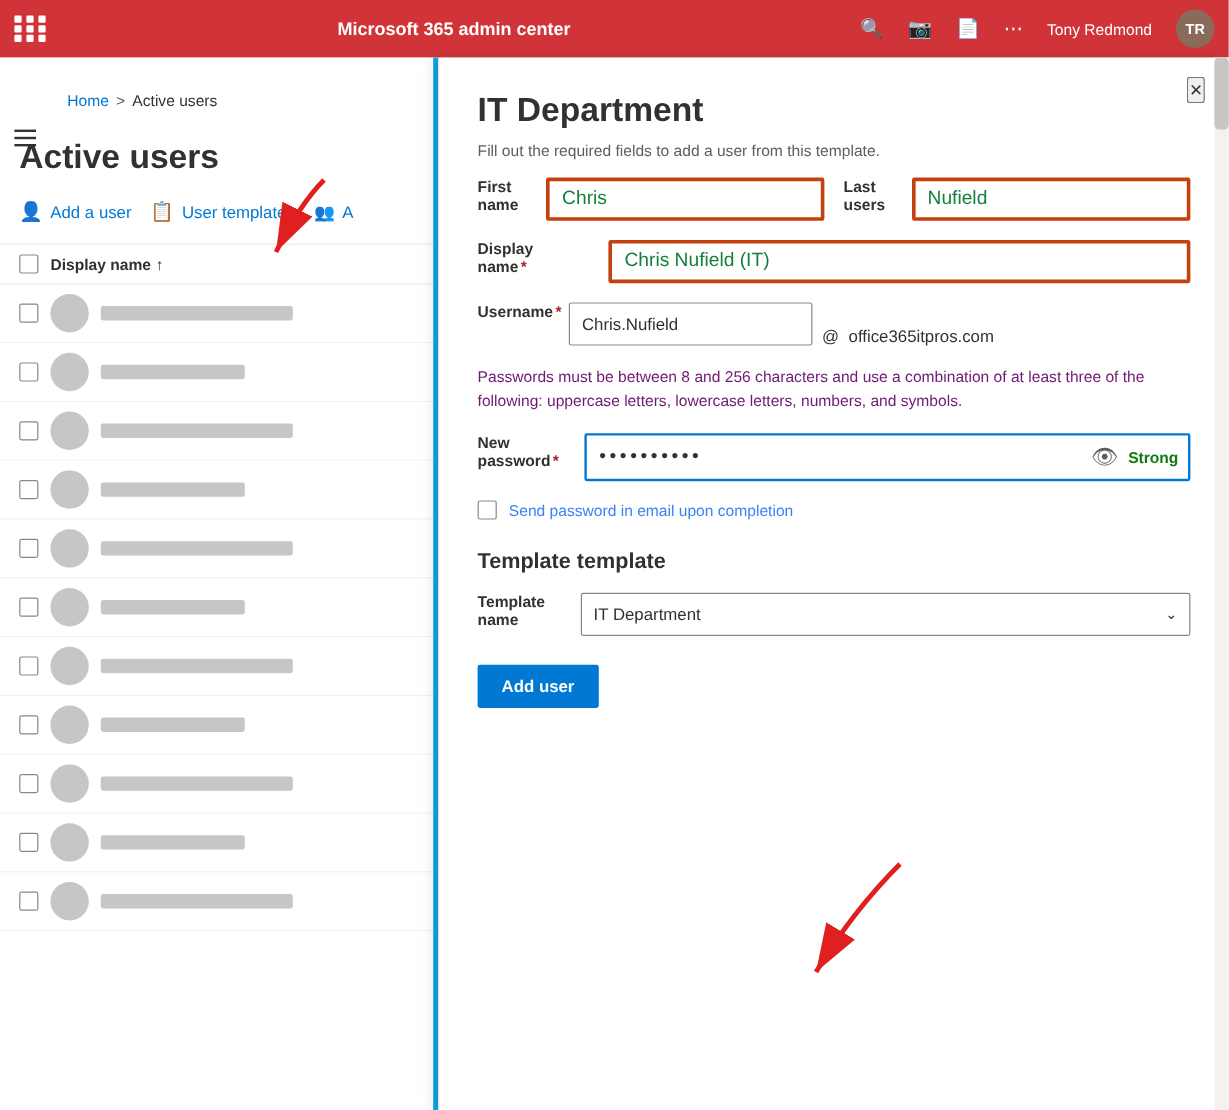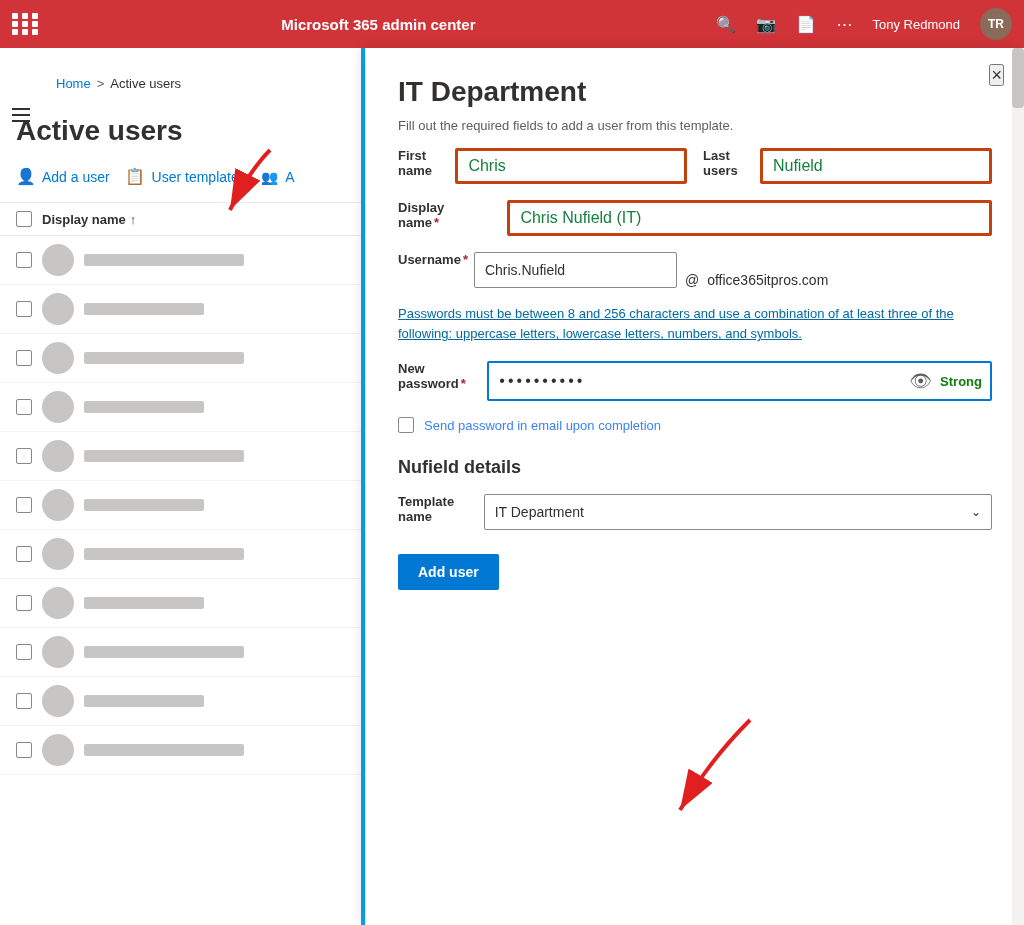--- a/index.html
+++ b/index.html
@@ -198,24 +198,23 @@
       color: #323130;
       outline: none;
       height: 36px;
       flex: 1;
     }
     .at-sign { font-size: 14px; color: #323130; flex-shrink: 0; }
     .domain-text { font-size: 14px; color: #323130; flex-shrink: 0; }
 
     .password-note {
       font-size: 13px;
-      color: #0369a1;
+      color: #701a75;
       line-height: 1.6;
       margin-bottom: 16px;
-      text-decoration: underline;
     }
 
     .password-input-wrapper {
       position: relative;
       width: 100%;
     }
     .password-input {
       border: 2px solid #0078d4;
       border-radius: 2px;
       padding: 6px 70px 6px 10px;
@@ -505,21 +504,21 @@
       </div>
     </div>
 
     
     <div class="checkbox-row">
       <div class="checkbox"></div>
       <label class="checkbox-label">Send password in email upon completion</label>
     </div>
 
     
-    <h2 class="section-title">Nufield details</h2>
+    <h2 class="section-title">Template template</h2>
 
     <div class="form-group">
       <label class="form-label">Template name</label>
       <div class="template-dropdown">
         <span class="template-dropdown-text">IT Department</span>
         <span class="dropdown-chevron">⌄</span>
       </div>
     </div>
 
     <button class="add-user-btn">Add user</button>

